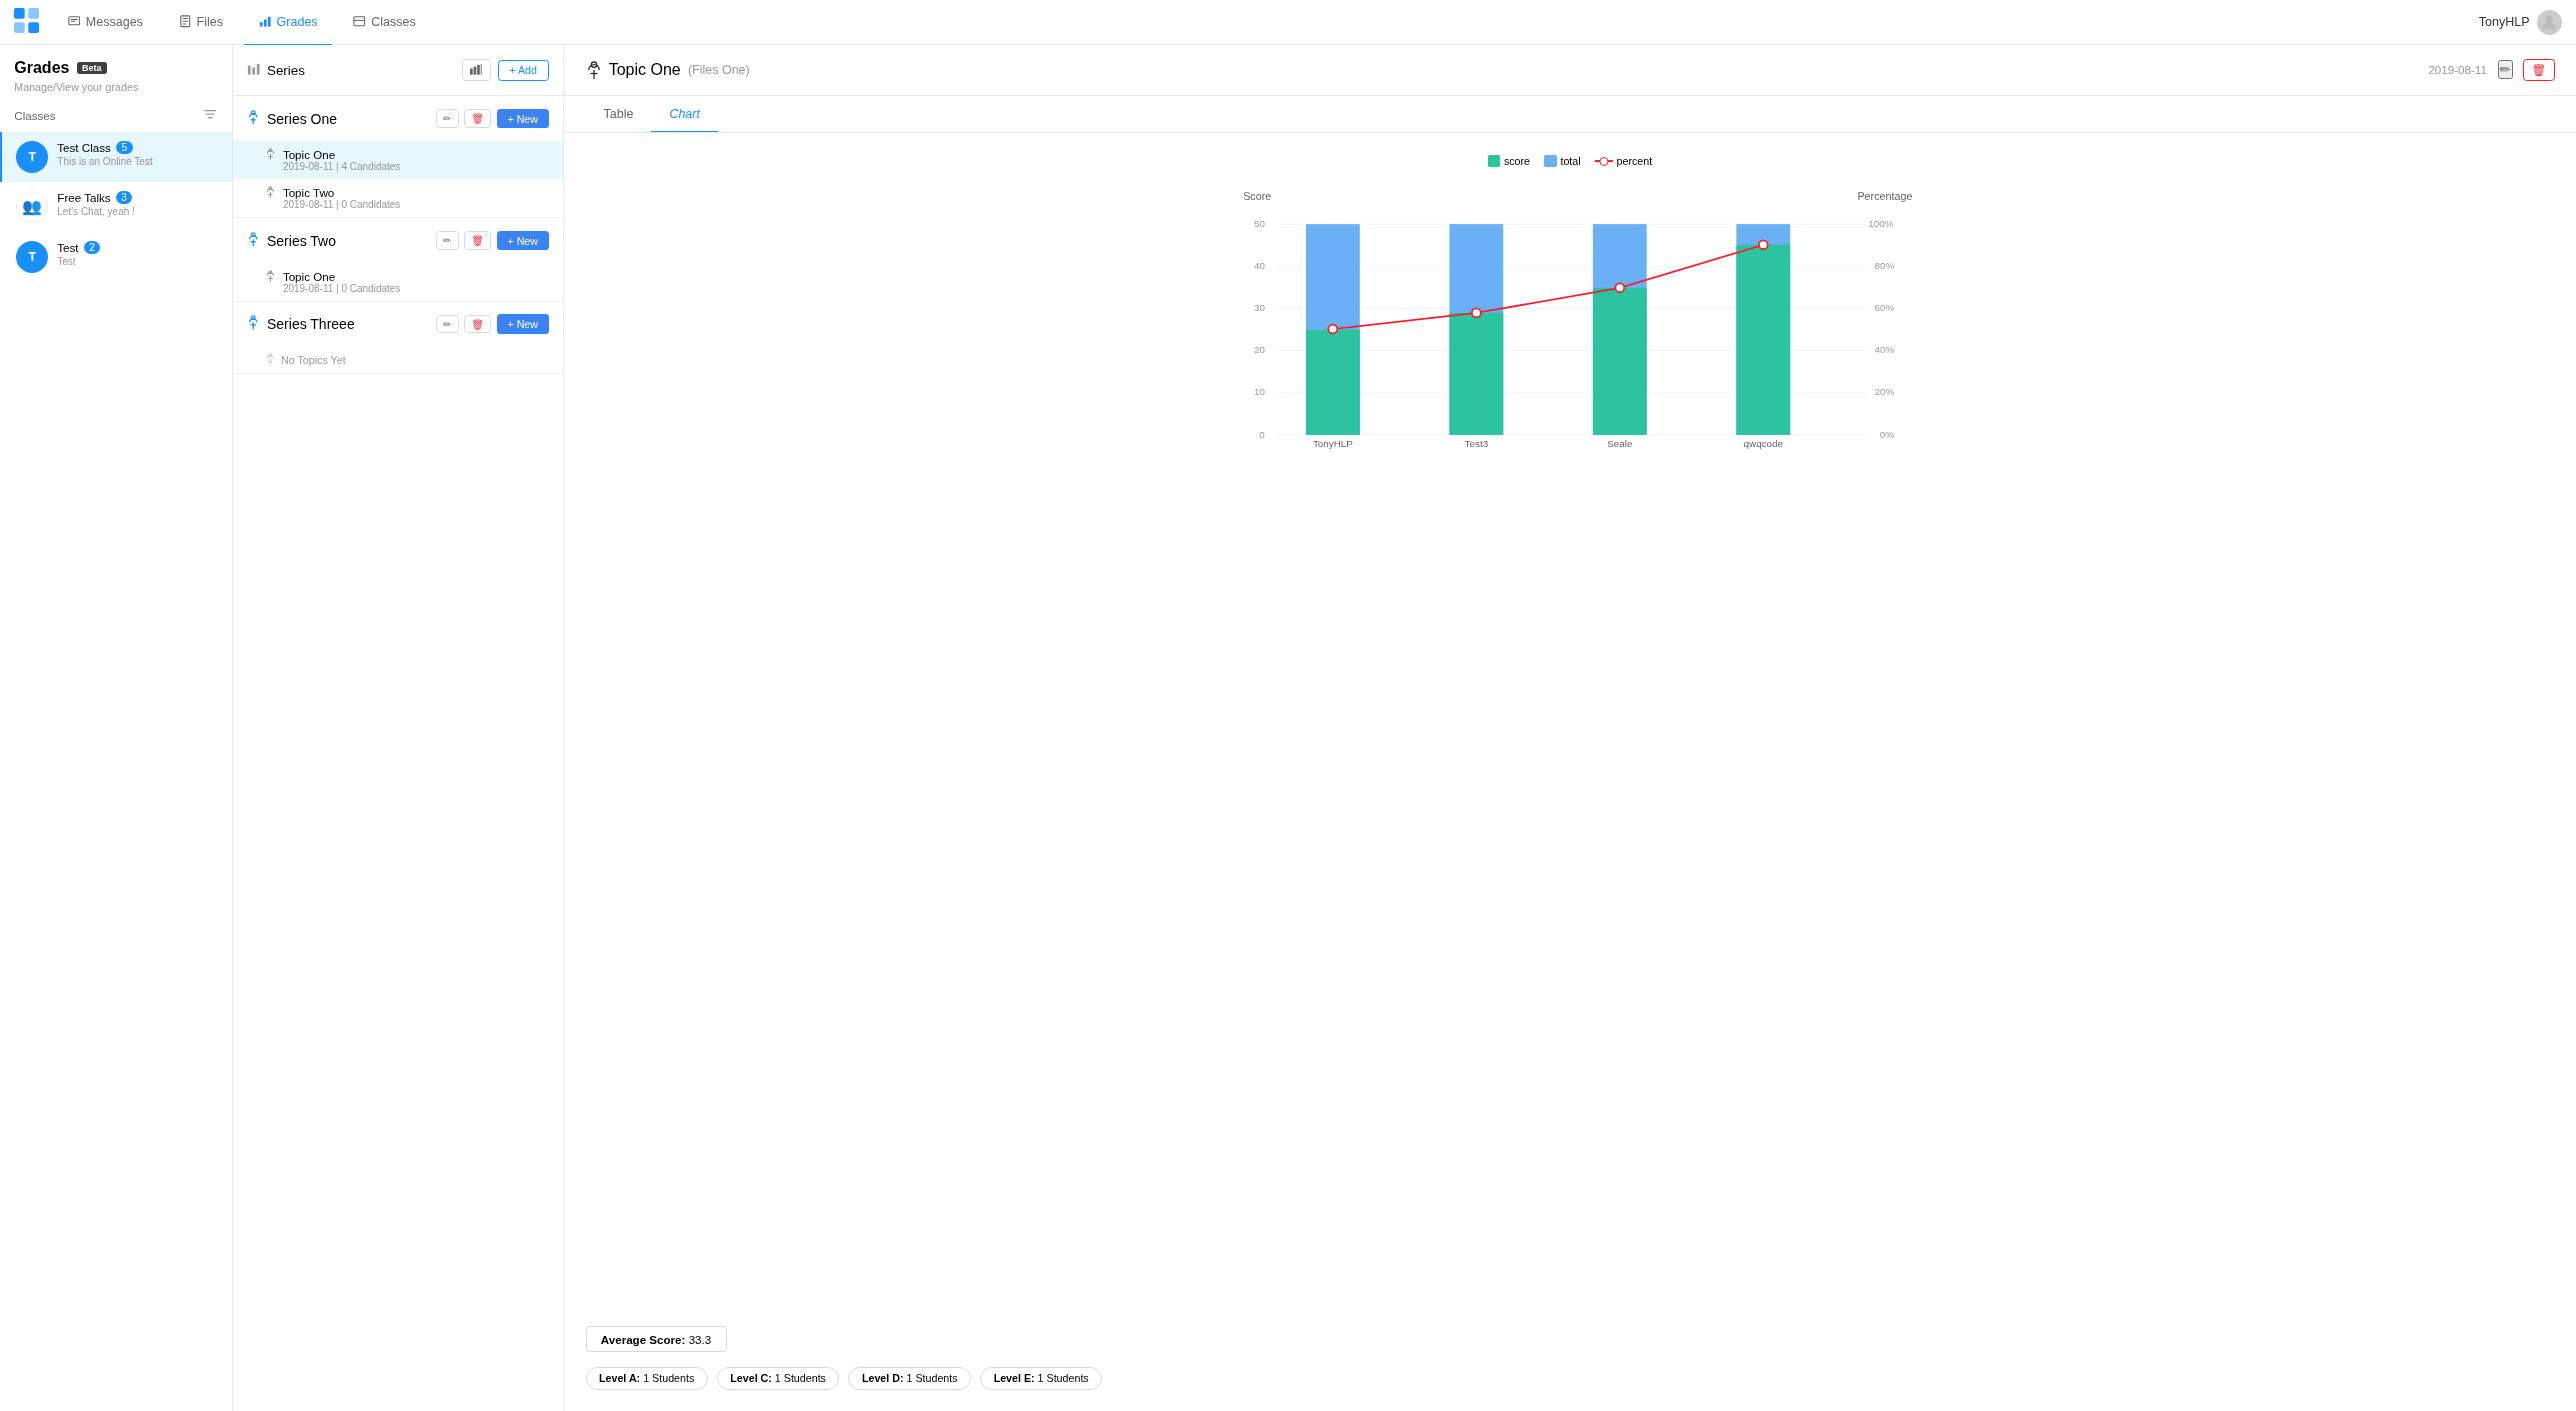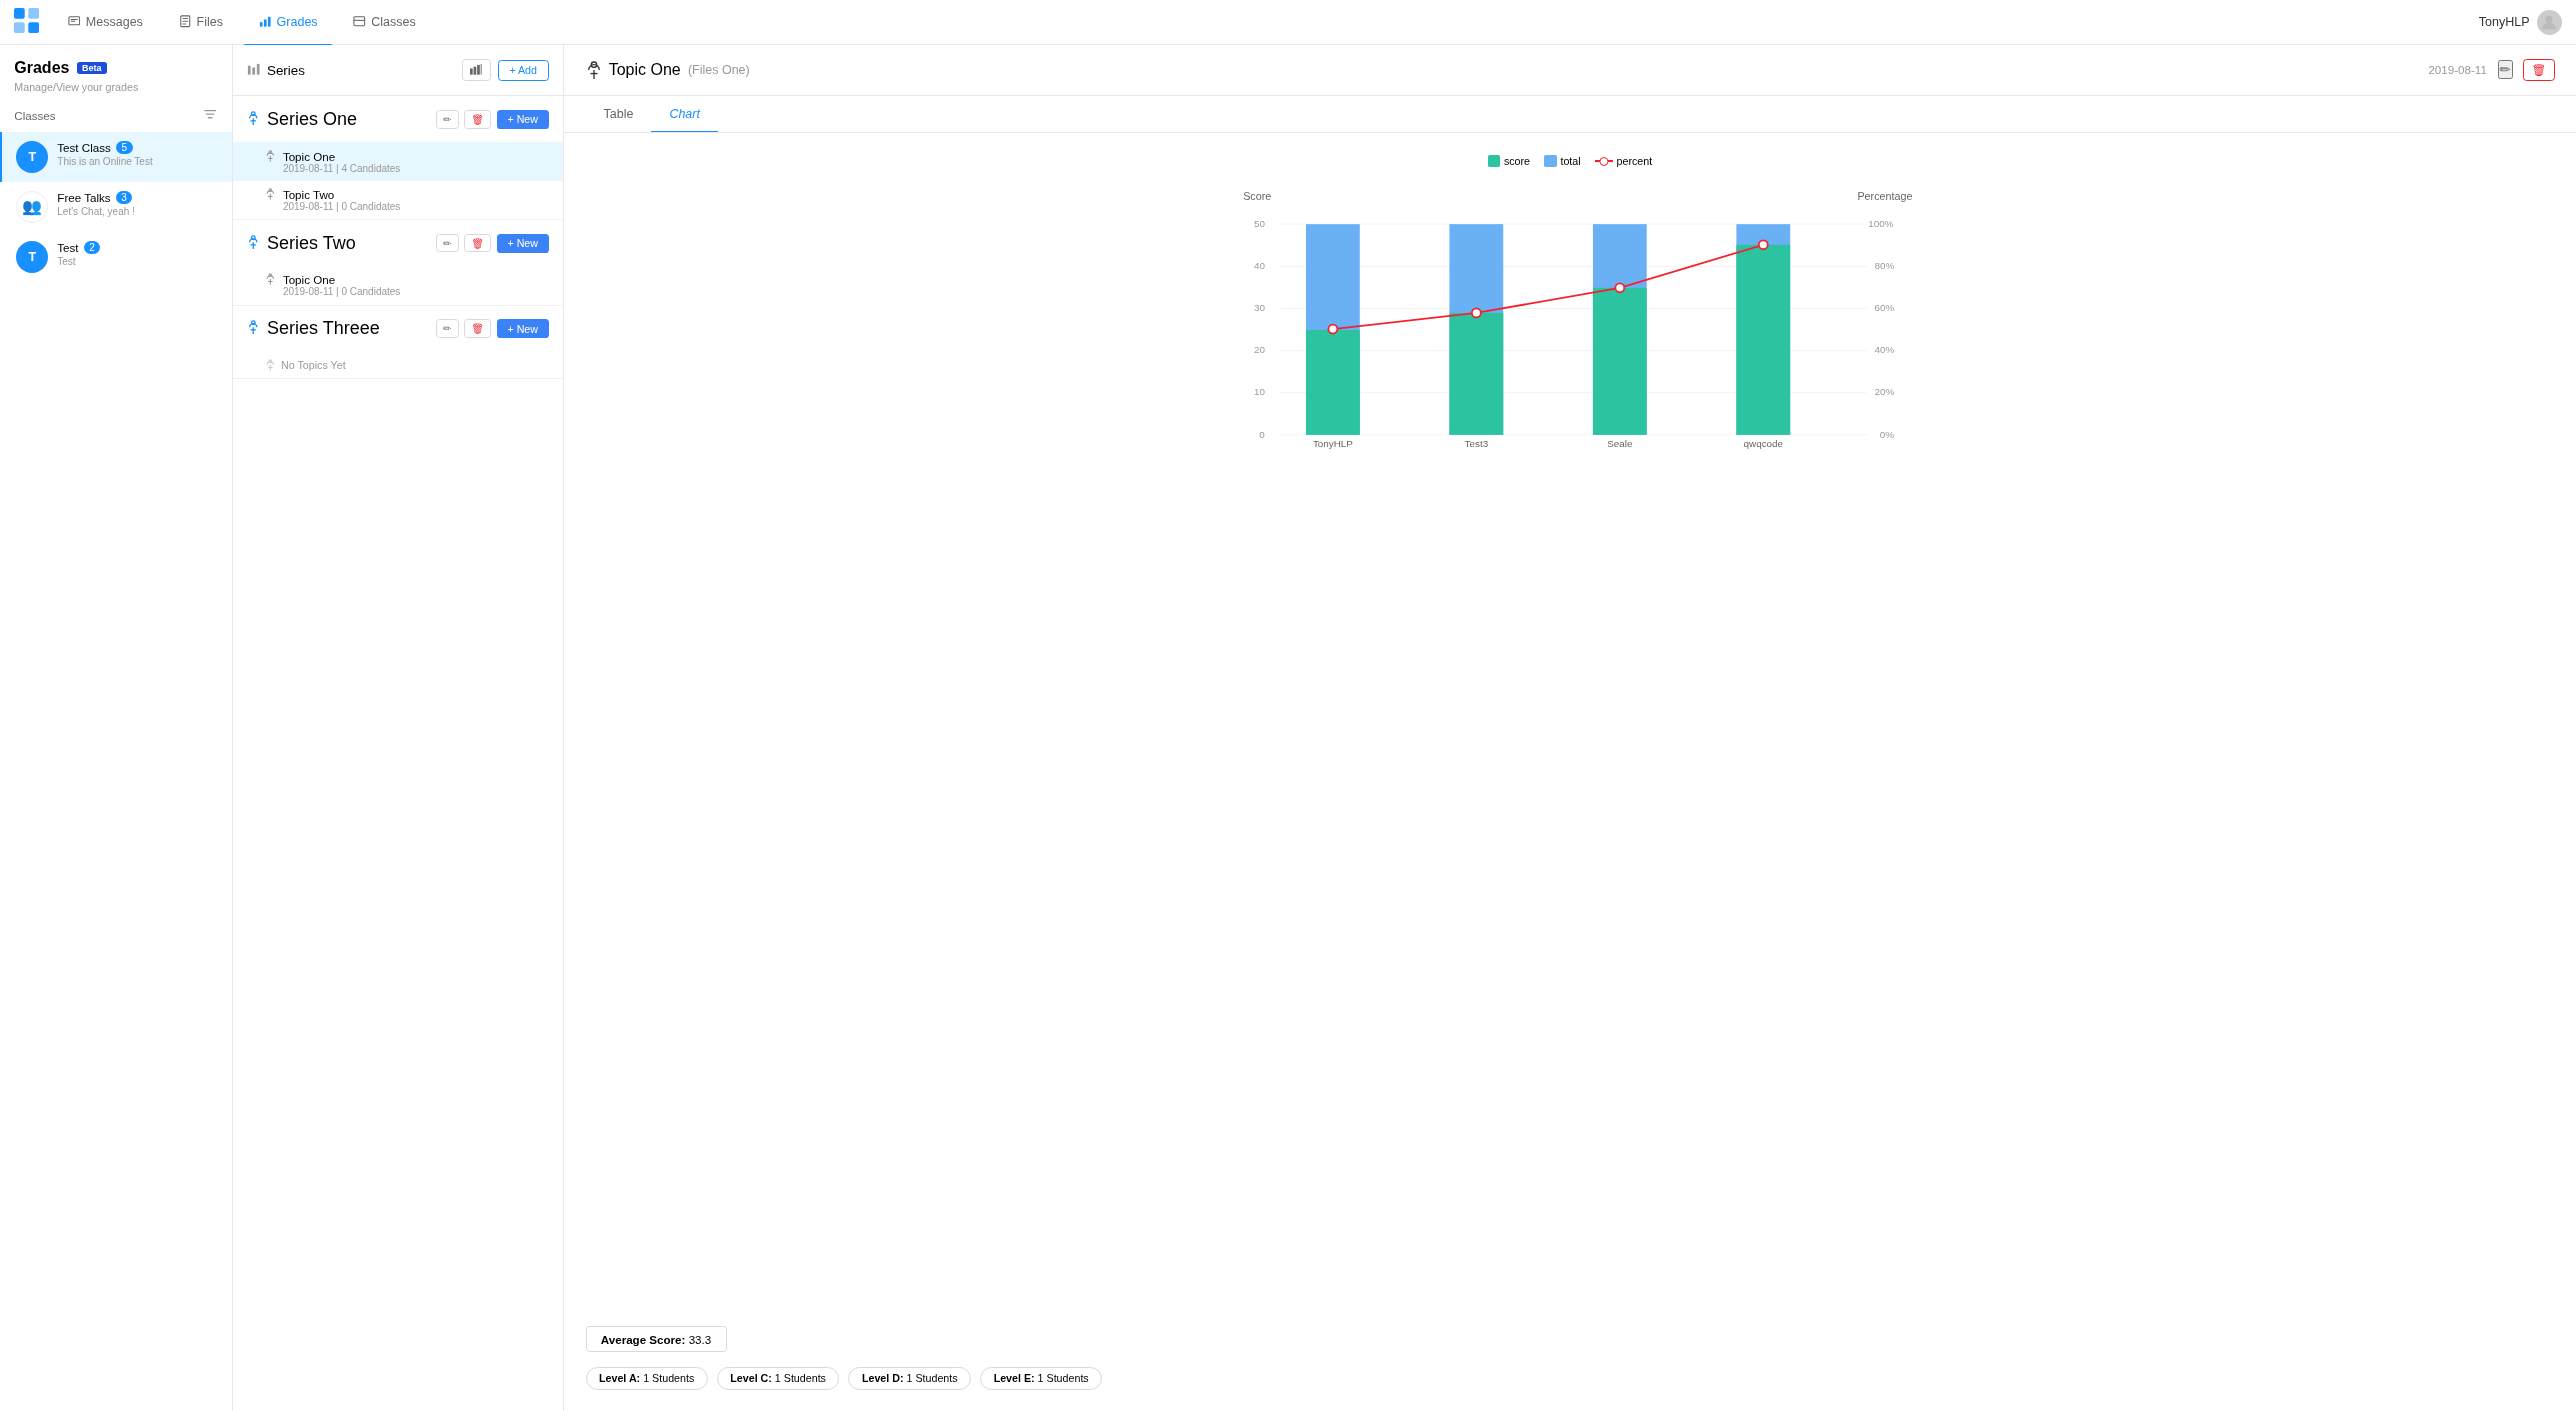--- a/index.html
+++ b/index.html
@@ -21,21 +21,21 @@
     .nav-right { margin-left: auto; display: flex; align-items: center; gap: 7.2px; color: #333; }
     .avatar-circle { width: 25px; height: 25px; border-radius: 50%; background: #ccc; display: flex; align-items: center; justify-content: center; font-size: 10.7px; }
 
     
     .main-layout { display: flex; flex: 1; overflow: hidden; }
 
     
     .sidebar { width: 233px; border-right: 0.9px solid #e8e8e8; display: flex; flex-direction: column; overflow-y: auto; }
     .sidebar-header { padding: 14.3px 14.3px 7.2px; }
     .sidebar-title { display: flex; align-items: center; gap: 7.2px; font-size: 16px; font-weight: 600; }
-    .beta-badge { background: #1d4ed8; color: #fff; font-size: 9px; padding: 0.9px 5.4px; border-radius: 2.7px; }
+    .beta-badge { background: #404040; color: #fff; font-size: 9px; padding: 0.9px 5.4px; border-radius: 2.7px; }
     .sidebar-subtitle { font-size: 10.7px; color: #999; margin-top: 3.6px; }
     .sidebar-section-header { display: flex; align-items: center; justify-content: space-between; padding: 7.2px 14.3px; }
     .sidebar-section-label { color: #666; font-size: 11.6px; }
     .sort-icon { cursor: pointer; color: #999; }
     .class-item {
       display: flex; align-items: flex-start; padding: 9px 14.3px; cursor: pointer; gap: 9px;
       border-left: 2.7px solid transparent;
     }
     .class-item.active { background: #e6f7ff; border-left: 2.7px solid #1890ff; }
     .class-avatar {
@@ -51,21 +51,21 @@
     .middle-panel { width: 331px; border-right: 0.9px solid #e8e8e8; display: flex; flex-direction: column; overflow-y: auto; }
     .middle-header { display: flex; align-items: center; justify-content: space-between; padding: 14.3px 14.3px; border-bottom: 0.9px solid #e8e8e8; }
     .middle-title { font-size: 13.4px; font-weight: 500; display: flex; align-items: center; gap: 5.4px; }
     .middle-actions { display: flex; align-items: center; gap: 7.2px; }
     .icon-btn { background: none; border: 0.9px solid #d9d9d9; border-radius: 3.6px; padding: 3.6px 7.2px; cursor: pointer; color: #666; font-size: 10.7px; }
     .add-btn { background: #fff; border: 0.9px solid #1890ff; color: #1890ff; border-radius: 3.6px; padding: 3.6px 10.7px; cursor: pointer; font-size: 10.7px; }
 
     .series-section { border-bottom: 0.9px solid #f0f0f0; }
     .series-header { display: flex; align-items: center; padding: 12.5px 14.3px; gap: 7.2px; }
     .series-icon { color: #1890ff; font-size: 14.3px; }
-    .series-name { flex: 1; font-size: 18px; font-weight: 500; }
+    .series-name { flex: 1; font-size: 14px; font-weight: 500; }
     .series-actions { display: flex; align-items: center; gap: 5.4px; }
     .edit-btn { background: none; border: 0.9px solid #d9d9d9; border-radius: 3.6px; padding: 2.7px 6.3px; cursor: pointer; color: #666; font-size: 10px; }
     .del-btn { background: none; border: 0.9px solid #d9d9d9; border-radius: 3.6px; padding: 2.7px 6.3px; cursor: pointer; color: #f5222d; font-size: 10px; }
     .new-btn { background: #3b82f6; border: none; color: #fff; border-radius: 3.6px; padding: 3.6px 10.7px; cursor: pointer; font-size: 10.7px; }
 
     .topic-item { display: flex; align-items: flex-start; padding: 7.2px 14.3px 7.2px 32px; gap: 7.2px; cursor: pointer; }
     .topic-icon { color: #999; font-size: 11.6px; }
     .topic-info {}
     .topic-name { font-size: 11.6px; font-weight: 500; }
     .topic-meta { font-size: 10px; color: #999; text-align: right; }

